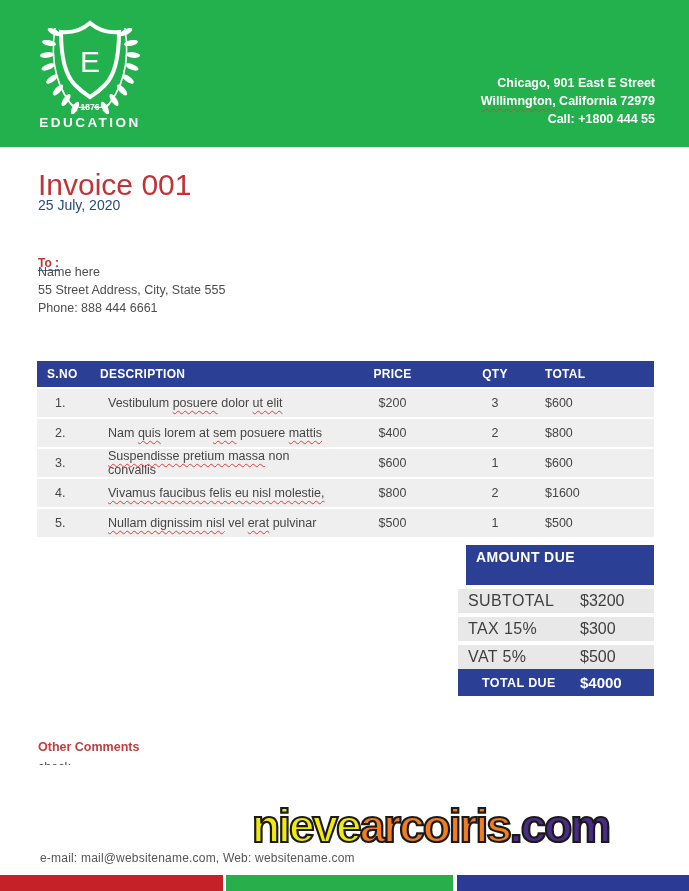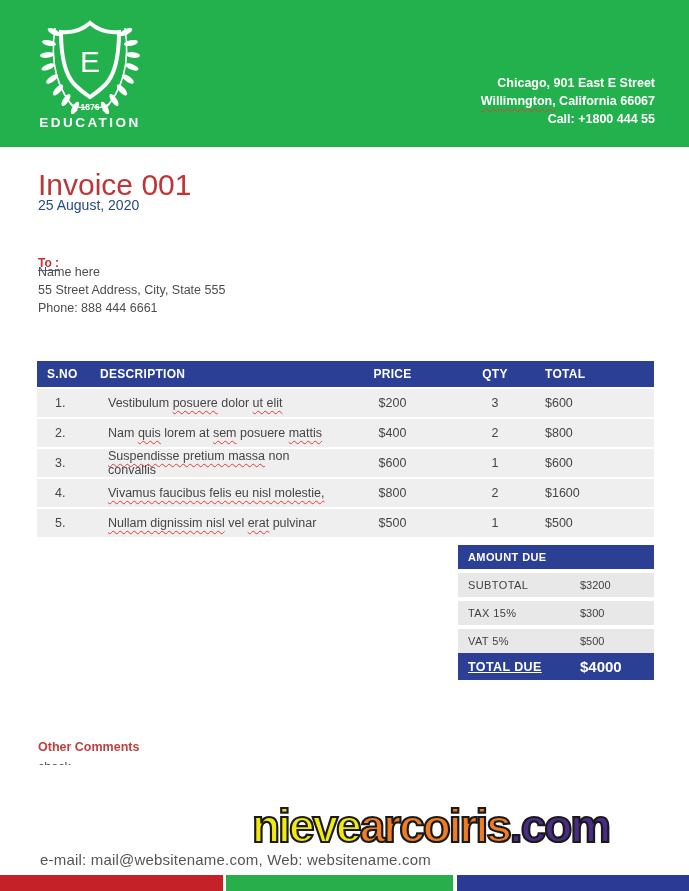--- a/index.html
+++ b/index.html
@@ -32,42 +32,42 @@
   .c-sno   { width:63px;  padding-left:10px; }
   .trow .c-sno { padding-left:18px; }
   .c-desc  { width:240px; padding-left:8px; }
   .thead .c-desc { padding-left:0; }
   .c-price { width:105px; text-align:center; }
   .c-qty   { width:100px; text-align:center; }
   .c-total { width:109px; text-align:left; }
 
   
   .summary { position:absolute; left:458px; top:545px; width:196px; }
-  .s-head { background:#2b3f94; color:#fff; height:24px; line-height:24px; padding-left:10px; font-size:11px; font-weight:700; letter-spacing:0.4px; }
-  .s-row  { background:#e8e8e8; height:24px; margin-top:4px; display:flex; align-items:center; font-size:11px; color:#3f3f3f; }
+  .s-head { background:#2b3f94; color:#fff; height:40px; line-height:24px; padding-left:10px; font-size:14px; font-weight:700; letter-spacing:0.4px;margin-left:8px; }
+  .s-row  { background:#e8e8e8; height:24px; margin-top:4px; display:flex; align-items:center; font-size:16px; color:#3f3f3f; }
   .s-row .lbl { width:122px; padding-left:10px; letter-spacing:0.4px; }
   .s-total { background:#2b3f94; color:#fff; height:27px; display:flex; align-items:center; margin-top:0px; }
-  .s-total .lbl { width:122px; padding-left:10px; font-size:12.5px; font-weight:700; letter-spacing:0.4px;text-decoration:underline; }
+  .s-total .lbl { width:122px; padding-left:24px; font-size:12.5px; font-weight:700; letter-spacing:0.4px; }
   .s-total .big { font-size:15px; font-weight:700; }
 
   
   .comments { position:absolute; left:38px; top:740px; font-size:12.5px; color:#4d4d4d; }
   .comments .c-title { color:#c04040; font-weight:600; margin-bottom:4px; }
   .comments .c-line { line-height:18px; }
   .comment-clip { height:7px; overflow:hidden; }
   .comment-clip div { line-height:18px; }
 
   
   .watermark { position:absolute; left:252px; top:799px; font-size:46px; font-weight:800; letter-spacing:-2px; white-space:nowrap; -webkit-text-stroke:2.2px #1a1a1a; }
   .w-1 { color:#f2ea0f; }
   .w-2 { color:#ef7d23; }
   .w-3 { color:#4a2c88; }
 
   
-  .email { position:absolute; left:40px; top:851px; font-size:15px; color:#555; letter-spacing:0.2px; }
+  .email { position:absolute; left:40px; top:851px; font-size:12px; color:#555; letter-spacing:0.2px; }
   .bar { position:absolute; top:875px; height:16px; }
   .bar-red   { left:0;     width:223px; background:#c42128; }
   .bar-green { left:226px; width:227px; background:#28ae4b; }
   .bar-blue  { left:457px; width:232px; background:#2b3a94; }
 </style>
 </head>
 <body>
 
 <div class="page">
 
@@ -105,27 +105,27 @@
         <path d="M55 5 C 63 12, 74 15, 84 14 C 84 39, 80 57, 70 67 C 63 74, 58 77, 55 79 C 52 77, 47 74, 40 67 C 30 57, 26 39, 26 14 C 36 15, 47 12, 55 5 Z" fill="none" stroke="#ffffff" stroke-width="4"></path>
         <text x="55" y="54" text-anchor="middle" fill="#ffffff" font-size="30" font-family="Liberation Sans, sans-serif">E</text>
         <path d="M36 86 Q45 91 51 89" stroke="#ffffff" stroke-width="1.4" fill="none"></path>
         <path d="M74 86 Q65 91 59 89" stroke="#ffffff" stroke-width="1.4" fill="none"></path>
         <text x="55" y="92" text-anchor="middle" fill="#ffffff" font-size="8.5" font-weight="bold" font-family="Liberation Sans, sans-serif">1876</text>
       </svg>
       <div class="brand">EDUCATION</div>
     </div>
     <div class="hd-address">
       <div>Chicago, 901 East E Street</div>
-      <div><span class="sp">Willimngton,</span><span> California 66067</span></div>
+      <div><span class="sp">Willimngton,</span><span> California 72979</span></div>
       <div>Call: +1800 444 55</div>
     </div>
   </div>
 
   <div class="title">Invoice 001</div>
-  <div class="date">25 August, 2020</div>
+  <div class="date">25 July, 2020</div>
   <div class="to"><span>To :</span></div>
   <div class="recipient">
     <div>Name here</div>
     <div>55 Street Address, City, State 555</div>
     <div>Phone: 888 444 6661</div>
   </div>
 
   <div class="table">
     <div class="thead">
       <div class="cell c-sno">S.NO</div>

